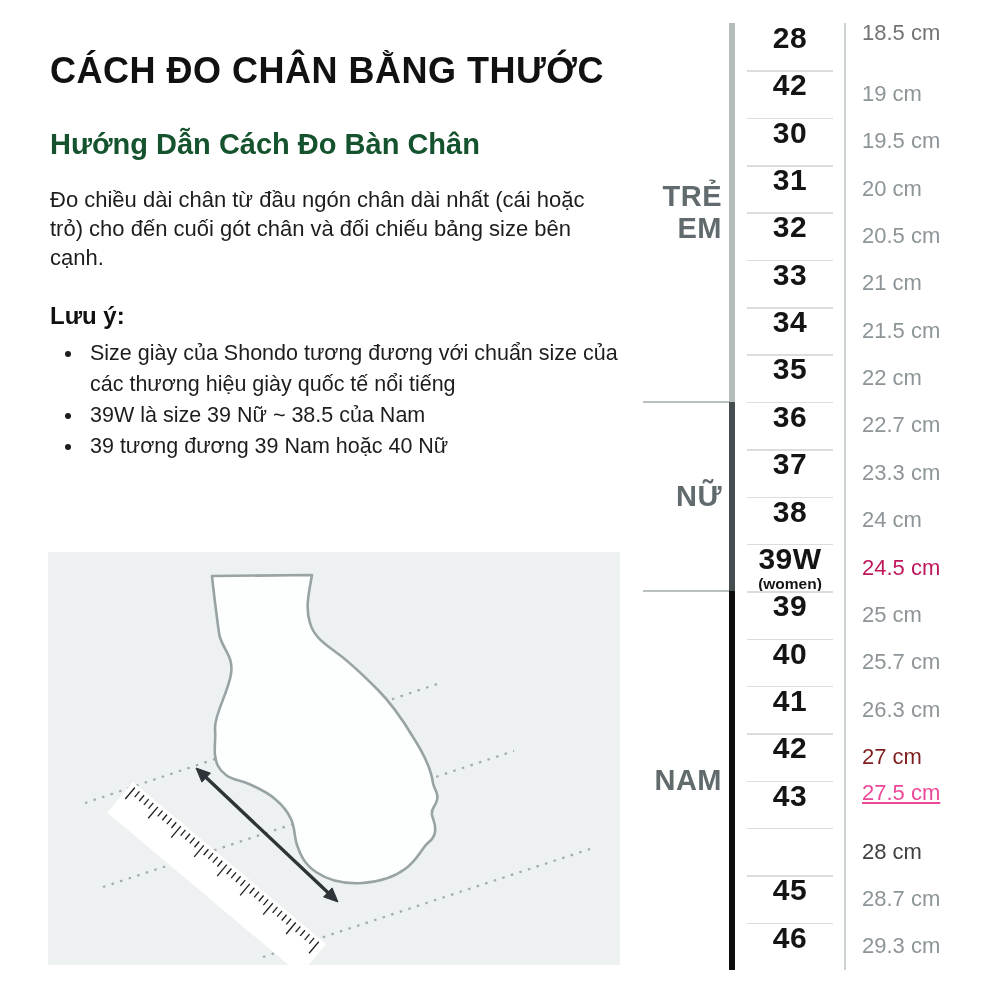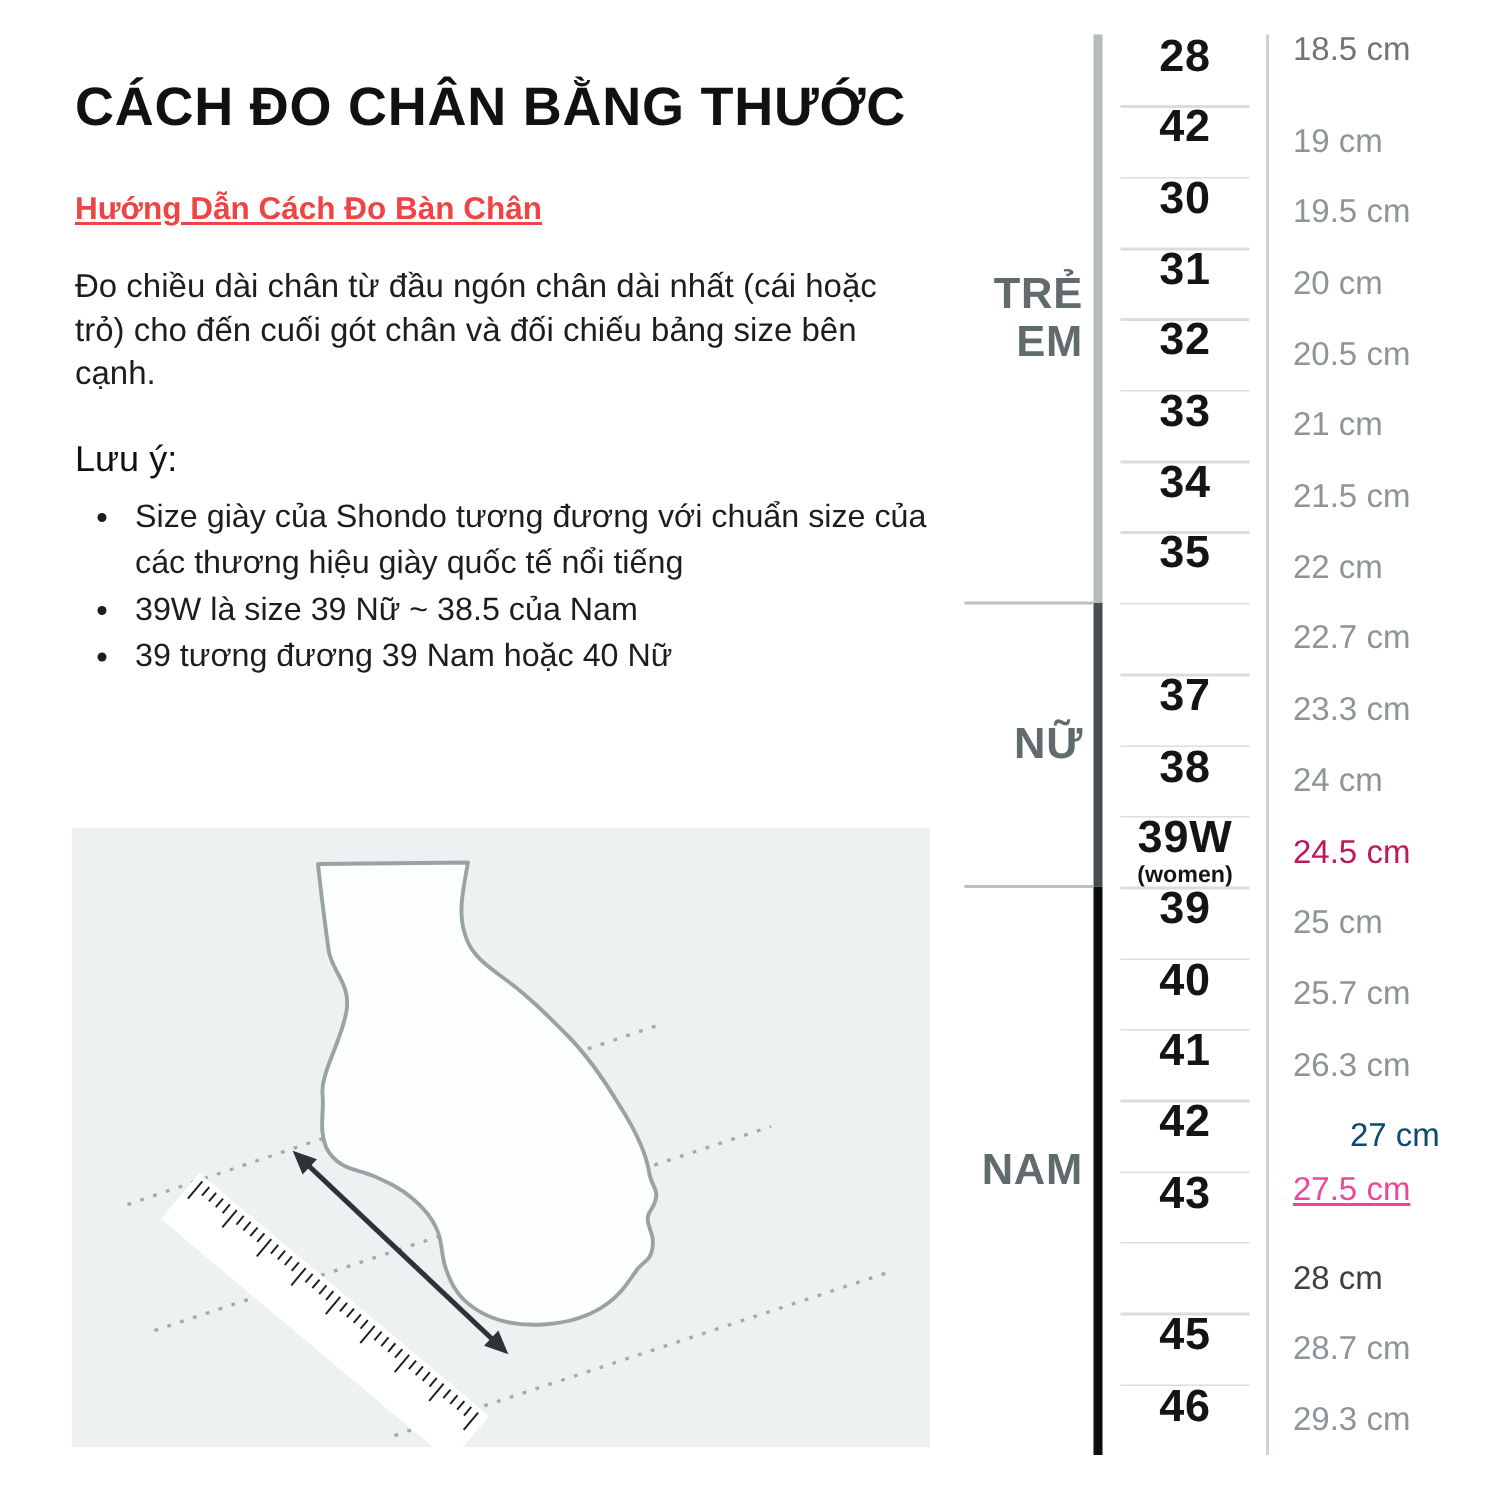--- a/index.html
+++ b/index.html
@@ -4,23 +4,23 @@
 <style>
   html,body{margin:0;padding:0;}
   body{
     width:1000px;height:1000px;position:relative;background:#ffffff;
     font-family:"Liberation Sans","DejaVu Sans",sans-serif;color:#161616;
     overflow:hidden;
   }
   
   .left-col{position:absolute;left:50px;top:52px;width:568px;}
   .main-title{font-size:36px;font-weight:900;letter-spacing:.5px;line-height:1.05;margin:0 0 38px 0;color:#111;}
-  .sub-title{font-size:21px;font-weight:800;margin:0 0 24px 0;color:#ef4444;text-decoration:underline;}
+  .sub-title{font-size:29px;font-weight:800;margin:0 0 24px 0;color:#14532d;}
   .intro{font-size:22px;line-height:29px;margin:0 0 30px 0;color:#1d1d1d;}
-  .notes-title{font-size:24px;font-weight:400;margin:0 0 8px 0;color:#111;}
+  .notes-title{font-size:24px;font-weight:700;margin:0 0 8px 0;color:#111;}
   .notes-list{margin:0;padding:0 0 0 34px;font-size:21.5px;line-height:31px;color:#1d1d1d;}
   .notes-list li{margin:0;padding-left:6px;}
   
   .diagram-wrap{position:absolute;left:48px;top:552px;width:572px;height:413px;}
   
   #size-chart{position:absolute;left:0;top:0;width:1000px;height:1000px;pointer-events:none;}
   .bar-seg{position:absolute;left:729px;width:6px;}
   .group-label{
     position:absolute;left:628px;width:94px;display:flex;align-items:center;justify-content:flex-end;
     font-size:29px;font-weight:800;color:#616b6e;text-align:right;line-height:1.12;letter-spacing:.5px;
@@ -182,20 +182,23 @@
     <div class="len-cell" style="top: 307.1px; height: 47.35px; color: rgb(141, 149, 152);">21.5 cm</div>
     <div class="row-sep" style="top: 307.1px; background: rgb(217, 221, 219);"></div>
     <div class="size-cell" style="top: 354.45px; height: 47.35px; color: rgb(20, 20, 20);">
       <span>35</span>
     </div>
     <div class="len-cell" style="top: 354.45px; height: 47.35px; color: rgb(141, 149, 152);">22 cm</div>
     <div class="row-sep" style="top: 354.45px; background: rgb(217, 221, 219);"></div>
     <div class="bar-seg" style="top: 401.8px; height: 189.4px; background: rgb(69, 77, 81);"></div>
     <div class="group-label" style="top: 401.8px; height: 189.4px; color: rgb(97, 107, 110);">NỮ</div>
     <div class="boundary-line" style="top: 400.8px; background: rgb(185, 193, 191);"></div>
+    <div class="size-cell" style="top: 401.8px; height: 47.35px; color: rgb(20, 20, 20);">
+      <span>36</span>
+    </div>
     <div class="len-cell" style="top: 401.8px; height: 47.35px; color: rgb(141, 149, 152);">22.7 cm</div>
     <div class="row-sep" style="top: 401.8px; background: rgb(217, 221, 219);"></div>
     <div class="size-cell" style="top: 449.15px; height: 47.35px; color: rgb(20, 20, 20);">
       <span>37</span>
     </div>
     <div class="len-cell" style="top: 449.15px; height: 47.35px; color: rgb(141, 149, 152);">23.3 cm</div>
     <div class="row-sep" style="top: 449.15px; background: rgb(217, 221, 219);"></div>
     <div class="size-cell" style="top: 496.5px; height: 47.35px; color: rgb(20, 20, 20);">
       <span>38</span>
     </div>
@@ -221,21 +224,21 @@
     <div class="len-cell" style="top: 638.55px; height: 47.35px; color: rgb(141, 149, 152);">25.7 cm</div>
     <div class="row-sep" style="top: 638.55px; background: rgb(217, 221, 219);"></div>
     <div class="size-cell" style="top: 685.9px; height: 47.35px; color: rgb(20, 20, 20);">
       <span>41</span>
     </div>
     <div class="len-cell" style="top: 685.9px; height: 47.35px; color: rgb(141, 149, 152);">26.3 cm</div>
     <div class="row-sep" style="top: 685.9px; background: rgb(217, 221, 219);"></div>
     <div class="size-cell" style="top: 733.25px; height: 47.35px; color: rgb(20, 20, 20);">
       <span>42</span>
     </div>
-    <div class="len-cell" style="top: 733.25px; height: 47.35px; color: #0c4a6e; margin-left: 38px;">27 cm</div>
+    <div class="len-cell" style="top: 733.25px; height: 47.35px; color: #7f1d1d;">27 cm</div>
     <div class="row-sep" style="top: 733.25px; background: rgb(217, 221, 219);"></div>
     <div class="size-cell" style="top: 780.6px; height: 47.35px; color: rgb(20, 20, 20);">
       <span>43</span>
     </div>
     <div class="len-cell" style="top: 769px; height: 47.35px; color: #ec4899; text-decoration: underline;">27.5 cm</div>
     <div class="row-sep" style="top: 780.6px; background: rgb(217, 221, 219);"></div>
     <div class="len-cell" style="top: 827.95px; height: 47.35px; color: #404040;">28 cm</div>
     <div class="row-sep" style="top: 827.95px; background: rgb(217, 221, 219);"></div>
     <div class="size-cell" style="top: 875.3px; height: 47.35px; color: rgb(20, 20, 20);">
       <span>45</span>

